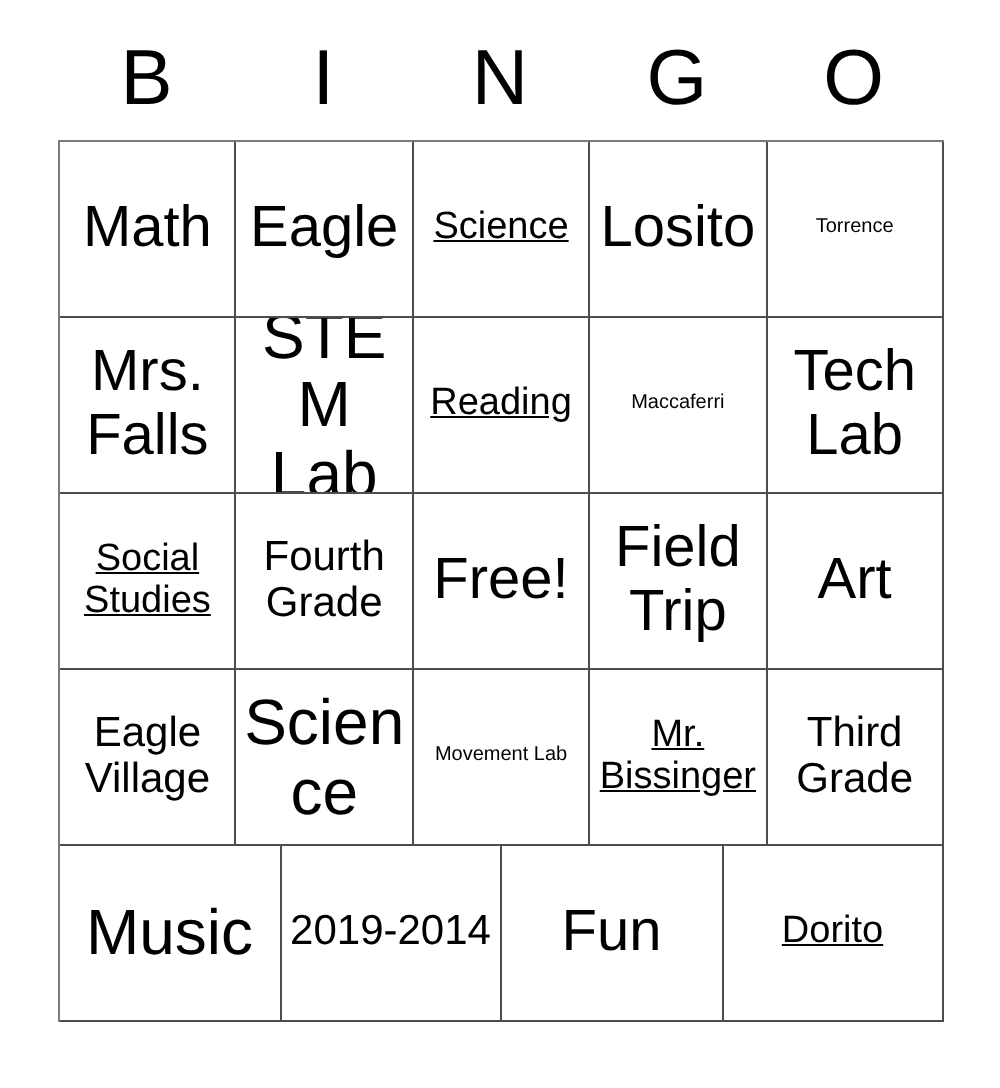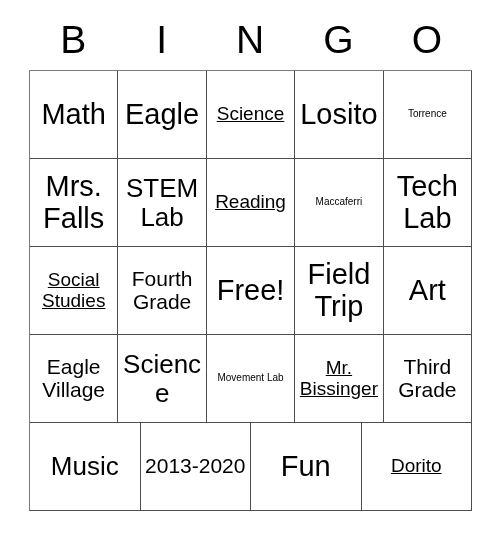--- a/index.html
+++ b/index.html
@@ -62,21 +62,21 @@
     background: #ffffff;
   }
   .cell-text {
     display: block;
     width: 100%;
     line-height: 1.08;
     word-wrap: break-word;
     color: #000000;
   }
   .fs-xl { font-size: 29px; }
-  .fs-lg { font-size: 26px; }
+  .fs-lg { font-size: 32px; }
   .fs-md { font-size: 21px; }
   .fs-sm { font-size: 19px; text-decoration: underline; }
   .fs-xs { font-size: 10px; }
 </style>
 </head>
 <body>
 
 <div id="card">
 
   <div id="header-row">
@@ -159,21 +159,21 @@
       <div class="bingo-cell">
           <span class="cell-text fs-md">Third Grade</span>
         </div>
     </div>
 
     <div class="bingo-row">
       <div class="bingo-cell">
           <span class="cell-text fs-lg">Music</span>
         </div>
       <div class="bingo-cell">
-          <span class="cell-text fs-md">2013-2020</span>
+          <span class="cell-text fs-md">2019-2014</span>
         </div>
       <div class="bingo-cell">
           <span class="cell-text fs-xl">Fun</span>
         </div>
       <div class="bingo-cell">
           <span class="cell-text fs-sm">Dorito</span>
         </div>
     </div>
 
   </div>

